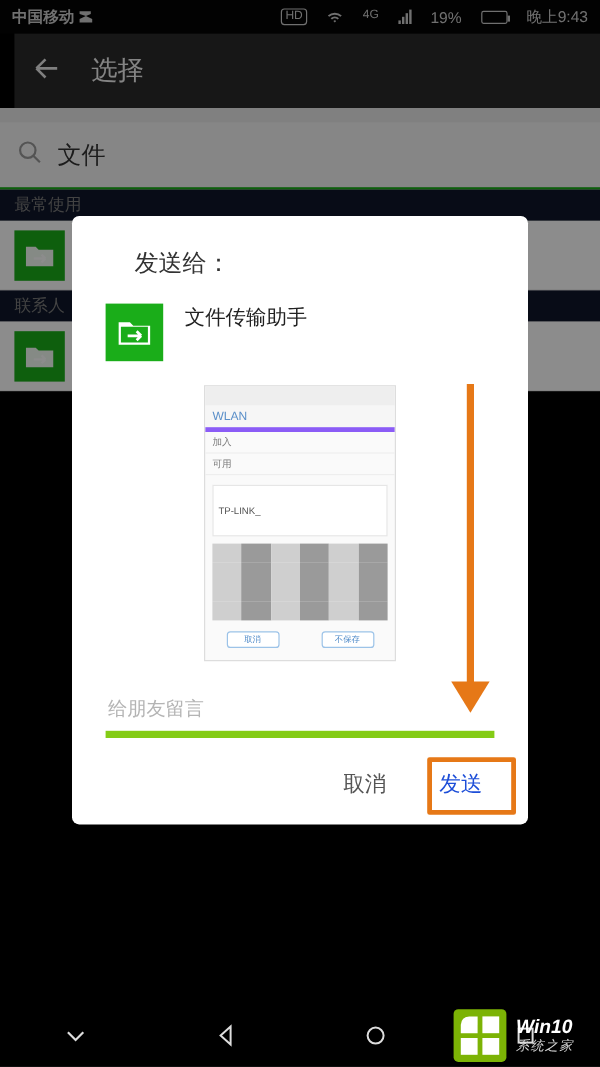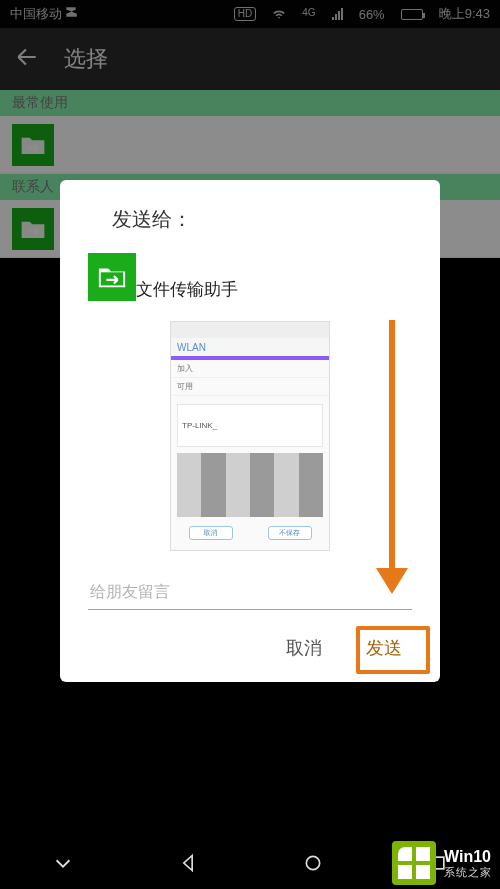--- a/index.html
+++ b/index.html
@@ -1,86 +1,86 @@
 <!DOCTYPE html>
 <html><head>
   <meta charset="utf-8">
   <style>
     * { margin: 0; padding: 0; box-sizing: border-box; }
     body { width: 500px; height: 889px; background: #000; font-family: -apple-system, 'Helvetica Neue', Arial, sans-serif; position: relative; overflow: hidden; }
 
     
     .status-bar { height: 28px; background: #050505; color: #ccc; display: flex; align-items: center; justify-content: space-between; padding: 0 10px; font-size: 13px; }
-    .status-left { display: flex; gap: 2px; }
+    .status-left { display: flex; align-items: center; gap: 2px; font-weight: bold; }
     .status-right { display: flex; align-items: center; gap: 16px; }
     .alipay-icon { width: 14px; height: 14px; display: inline-block; }
     .hd-badge { border: 1px solid #ccc; border-radius: 3px; padding: 0 3px; font-size: 10px; line-height: 12px; }
     .sig-4g { font-size: 10px; position: relative; top: -2px; }
     .bars { display: inline-flex; align-items: flex-end; gap: 1px; height: 12px; }
     .bars span { width: 2px; background: #ccc; }
     .bars span:nth-child(1){height:3px} .bars span:nth-child(2){height:6px} .bars span:nth-child(3){height:9px} .bars span:nth-child(4){height:12px}
     .batt { width: 22px; height: 11px; border: 1px solid #ccc; border-radius: 2px; position: relative; }
     .batt::after { content:''; position:absolute; right:-3px; top:3px; width:2px; height:5px; background:#ccc; }
     .batt-fill { height:100%; width:66%; background:#ccc; }
 
     
-    .app-header { height: 62px; background: #2a2a2a; display: flex; align-items: center; padding: 16px 14px; gap: 24px; }
+    .app-header { height: 62px; background: #2a2a2a; display: flex; align-items: center; padding: 16px 14px; gap: 24px; margin-left: 12px; }
     .back-arrow { color: #e8e8e8; }
     .header-title { color: #f0f0f0; font-size: 22px; }
 
     
     .search-row { margin-top: 12px; height: 56px; background: #f5f5f5; border-bottom: 2px solid #1aad19; display: flex; align-items: center; padding: 0 14px; gap: 12px; }
     .search-row .mag { color: #888; }
     .search-text { color: #333; font-size: 20px; }
 
     
-    .section-label { color: #7a7a7a; font-size: 14px; padding: 4px 12px; background: #86efac; }
+    .section-label { color: #7a7a7a; font-size: 14px; padding: 4px 12px; background: #0f172a; }
     .list-item { height: 58px; background: #fff; display: flex; align-items: center; padding: 0 12px; gap: 14px; border-bottom: 1px solid #eee; }
     .file-icon { width: 42px; height: 42px; background: #1aad19; display:flex; align-items:center; justify-content:center; }
 
     .main-stack { position:absolute; inset:0; display:flex; flex-direction:column; }
     .content-area { flex:1; background:#e9e9e9; display:flex; flex-direction:column; }
     .below-list { flex:1; background:#000; }
 
     
     .overlay { position:absolute; inset:0; background:rgba(0,0,0,.45); display:flex; align-items:flex-start; justify-content:center; }
     .dialog { margin-top: 180px; width: 380px; background:#fff; border-radius: 6px; padding: 26px 28px 18px; position: relative; }
     .dlg-title { font-size: 20px; color:#333; margin-bottom: 20px; margin-left: 24px; }
-    .recipient-row { display:flex; align-items:flex-end; margin-bottom: 20px; }
+    .recipient-row { display:flex; align-items:flex-start; gap: 18px; margin-bottom: 20px; }
     .recipient-ico { width: 48px; height: 48px; background:#1aad19; display:flex; align-items:center; justify-content:center; }
     .recipient-name { font-size: 17px; color:#222; }
 
     .thumb { width: 160px; height: 230px; margin: 0 auto 24px; border:1px solid #ddd; background:#fafafa; position:relative; overflow:hidden; }
     .thumb-top { height: 16px; background:#eee; }
     .thumb-bar { height: 22px; background:#f6f6f6; border-bottom:4px solid #8b5cf6; color:#5a8fc9; font-size:10px; padding: 4px 6px; }
     .thumb-row { height: 18px; border-bottom:1px solid #eee; font-size:8px; color:#777; padding:3px 6px; }
     .thumb-chip { margin: 8px 6px 0; background:#fff; border:1px solid #e6e6e6; padding:16px 4px; font-size:8px; color:#555; }
     .mosaic { margin:6px; height:64px; display:grid; grid-template-columns:repeat(6,1fr); grid-template-rows:repeat(4,1fr); }
     .mosaic span:nth-child(odd){background:#cfcfcf} .mosaic span:nth-child(even){background:#9a9a9a}
     .thumb-btns { position:absolute; bottom:10px; left:0; right:0; display:flex; justify-content:space-around; }
     .mini-btn { width:44px; height:14px; border:1px solid #9cc3e8; border-radius:3px; font-size:7px; color:#4a87c7; display:flex; align-items:center; justify-content:center; background:#fff; }
 
-    .leave-msg { width:100%; border:none; border-bottom:1px solid #84cc16; padding: 8px 2px; font-size:16px; outline:none; color:#333; background:transparent; }
+    .leave-msg { width:100%; border:none; border-bottom:6px solid #84cc16; padding: 8px 2px; font-size:16px; outline:none; color:#333; background:transparent; }
     .leave-msg::placeholder { color:#b4b4b4; }
 
     .dlg-actions { display:flex; justify-content:flex-end; gap: 34px; margin-top: 22px; align-items:center; }
     .btn-cancel { font-size:18px; color:#555; cursor:pointer; }
-    .btn-send { font-size:18px; color:#a16207; font-weight:500; cursor:pointer; padding: 4px 10px; }
+    .btn-send { font-size:18px; color:#1d4ed8; font-weight:500; cursor:pointer; padding: 4px 10px; }
     .send-highlight { position:absolute; right: 10px; bottom: 8px; width: 74px; height: 48px; border: 4px solid #e67817; border-radius:2px; pointer-events:none; }
     .orange-arrow { position:absolute; right: 28px; top: 140px; width: 40px; height: 300px; }
     .orange-arrow .shaft { position:absolute; left:50%; transform:translateX(-50%); top:0; width:6px; height:250px; background:#e67817; }
     .orange-arrow .head { position:absolute; left:50%; transform:translateX(-50%); top:248px; width:0; height:0; border-left:16px solid transparent; border-right:16px solid transparent; border-top:26px solid #e67817; }
 
     
     .nav-bar { position:absolute; left:0; right:0; bottom:0; height:52px; background:#000; display:flex; align-items:center; }
     .nav-bar .nav-slot { flex:1; display:flex; align-items:center; justify-content:center; color:#ddd; }
     .nav-bar svg { display:block; }
 
     
-    .watermark { position:absolute; right:0; bottom:0; height:52px; display:flex; align-items:center; background:rgba(0,0,0,.0); padding-right:8px; gap:8px; }
+    .watermark { position:absolute; right:0; bottom:0; height:52px; display:flex; align-items:center; background:rgba(0,0,0,.0); padding-right:22px; gap:8px;font-style:italic; }
     .wm-logo { width:44px; height:44px; background:#7cb305; border-radius:4px; display:grid; grid-template-columns:1fr 1fr; grid-template-rows:1fr 1fr; gap:4px; padding:6px; }
     .wm-logo span { background:#fff; }
     .wm-logo span:nth-child(1){border-top-left-radius:50%}
     .wm-text { color:#fff; line-height:1.1; }
     .wm-text .l1 { font-size:16px; font-weight:600; }
     .wm-text .l2 { font-size:11px; letter-spacing:1px; color:#d6d6d6; }
   </style>
 </head>
 <body>
 
@@ -99,36 +99,45 @@
       <svg width="14" height="12" viewBox="0 0 24 20">
           <path fill="#ccc" d="M12 18l-2-2a3 3 0 014 0zM6 12a9 9 0 0112 0l-2 2a6 6 0 00-8 0zM2 8a15 15 0 0120 0l-2 2a12 12 0 00-16 0z"></path>
         </svg>
       <span class="sig-4g">4G</span>
       <span class="bars">
           <span></span>
           <span></span>
           <span></span>
           <span></span>
         </span>
-      <span>66%</span>
+      <span>19%</span>
       <span class="batt"><span class="batt-fill"></span></span>
       <span>晚上9:43</span>
     </div>
   </div>
 
   <div class="app-header">
     <span class="back-arrow">
       <svg width="26" height="26" viewBox="0 0 24 24">
           <path fill="none" stroke="#e8e8e8" stroke-width="2" d="M20 12H4m0 0l7-7m-7 7l7 7"></path>
         </svg>
     </span>
     <span class="header-title">选择</span>
   </div>
 
   <div class="content-area">
+    <div class="search-row">
+      <span class="mag">
+        <svg width="22" height="22" viewBox="0 0 24 24">
+            <circle cx="10" cy="10" r="7" fill="none" stroke="#9a9a9a" stroke-width="2"></circle>
+            <line x1="15" y1="15" x2="21" y2="21" stroke="#9a9a9a" stroke-width="2"></line>
+          </svg>
+      </span>
+      <span class="search-text">文件</span>
+    </div>
 
     <div class="section-label">最常使用</div>
     <div class="list-item">
       <span class="file-icon">
         <svg width="26" height="22" viewBox="0 0 32 26">
             <path fill="#fff" d="M2 4h10l3 3h15v17H2z" opacity=".95"></path>
             <path fill="#1aad19" d="M2 4h10l3 3h15v17H2z" opacity="0"></path>
             <path fill="none" stroke="#fff" stroke-width="2.4" d="M10 16h12m0 0l-4-4m4 4l-4 4"></path>
           </svg>
       </span>

